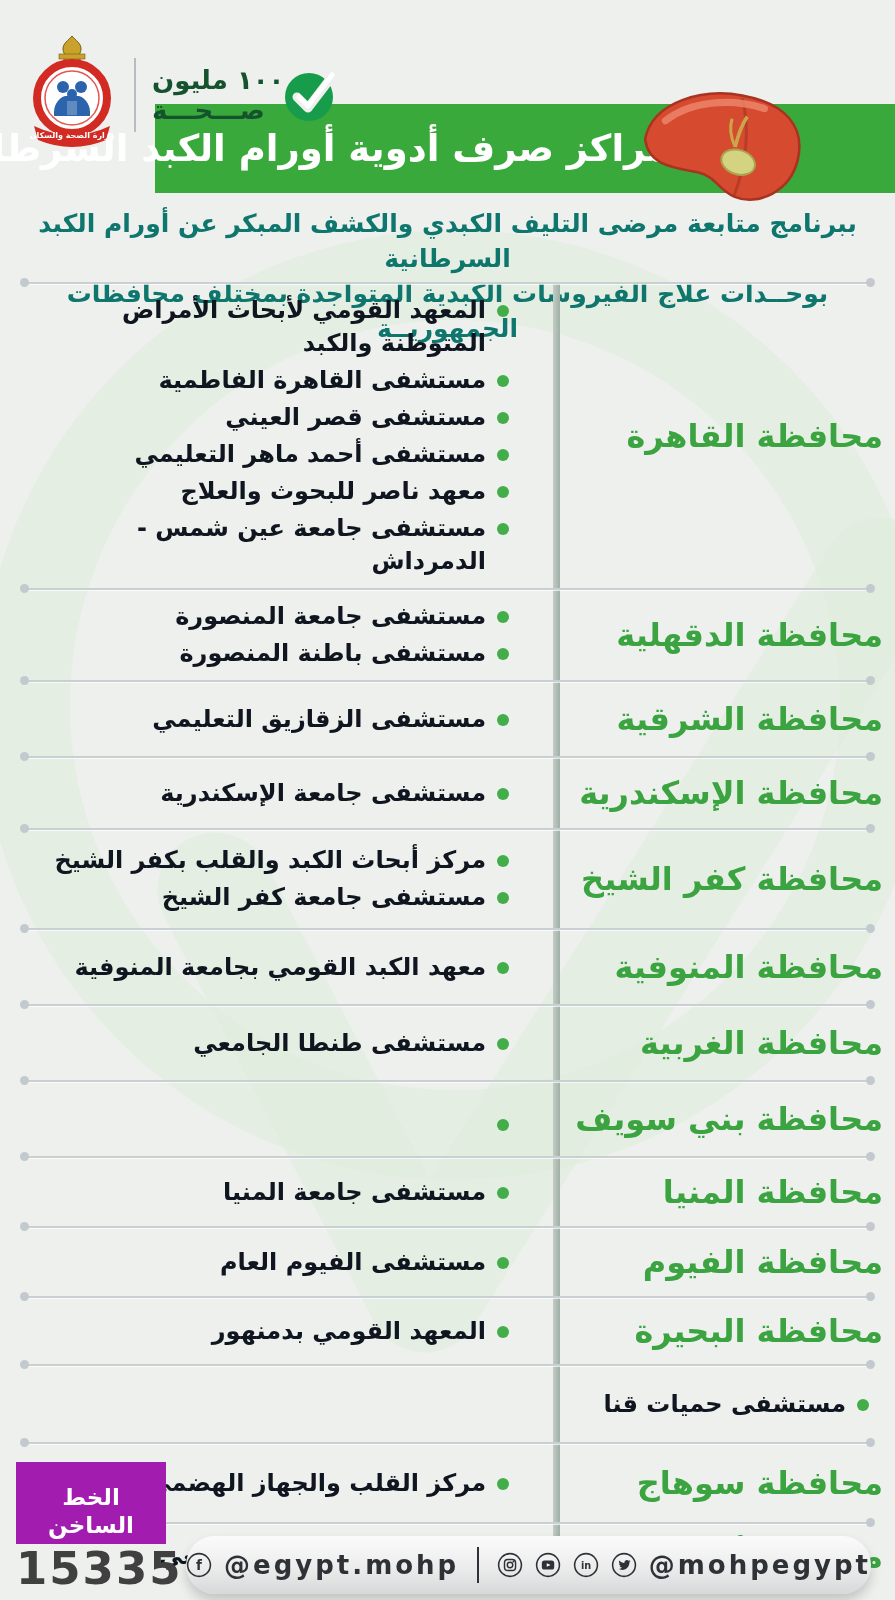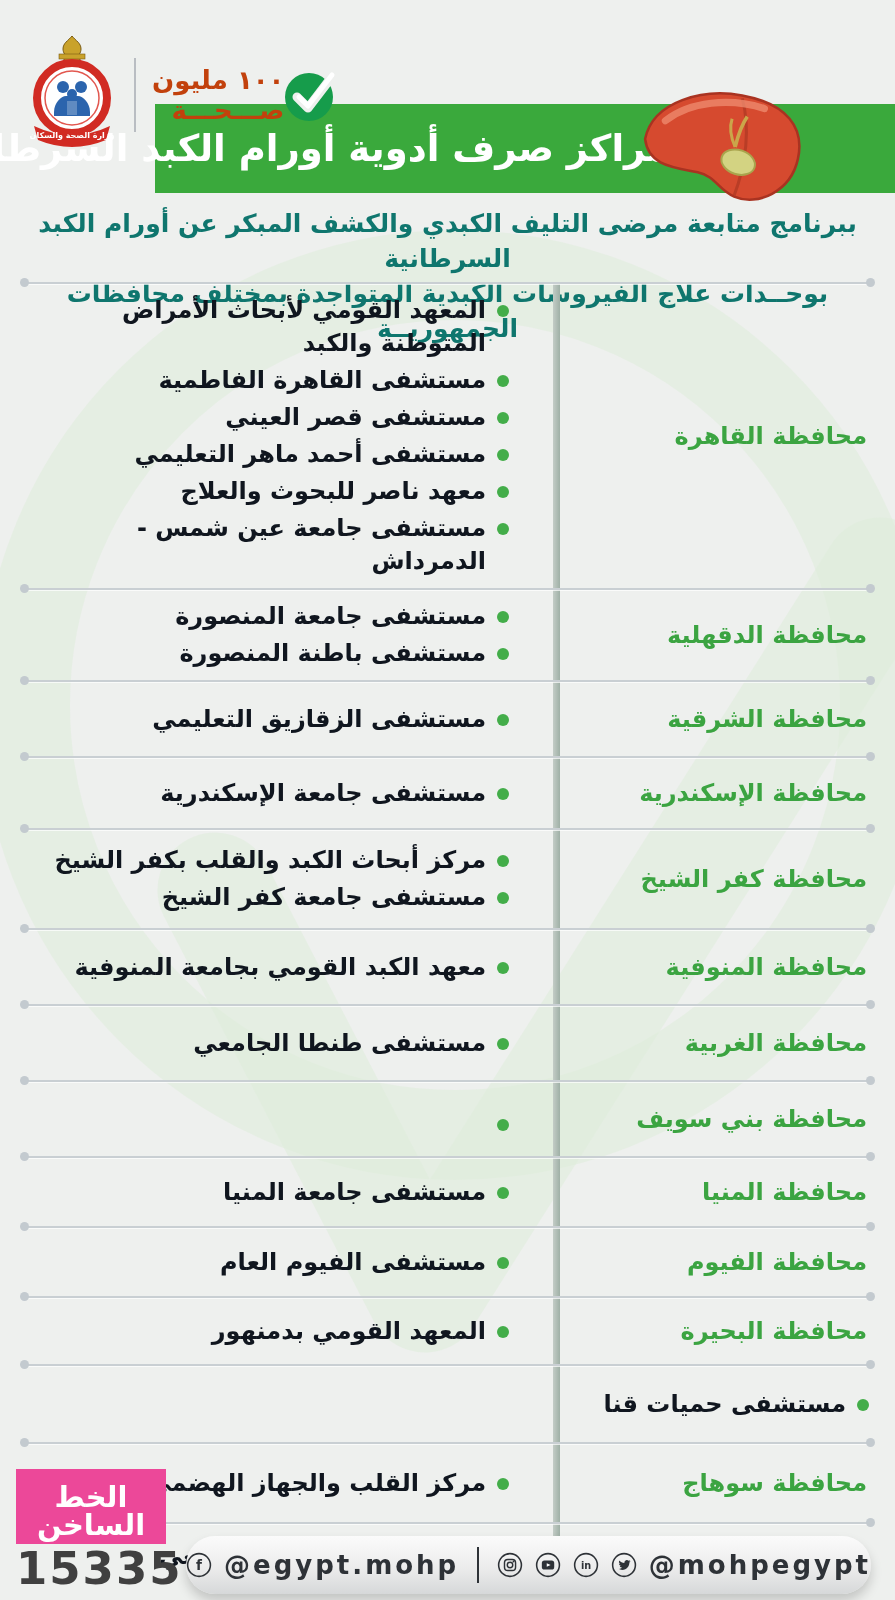--- a/index.html
+++ b/index.html
@@ -7,52 +7,52 @@
   body { font-family:"DejaVu Sans","Liberation Sans",sans-serif; }
   .canvas { position:relative; width:895px; height:1600px; background:#eef0ee; overflow:hidden; direction:rtl; }
 
   
   .watermark { position:absolute; inset:0; pointer-events:none; }
 
   
   .logos { position:absolute; top:34px; left:26px; display:flex; align-items:center; direction:ltr; z-index:3; }
   .logo-divider { width:2px; height:74px; background:#b9bdc2; margin:0 16px; }
   .campaign { display:flex; align-items:center; direction:ltr; }
-  .campaign-text { text-align:right; color:#c2410c; font-weight:bold; line-height:30px; font-size:26px; }
+  .campaign-text { color:#14532d; font-weight:bold; line-height:30px; font-size:26px; }
   .campaign-check { margin-left:-4px; }
 
   
   .banner { position:absolute; top:104px; left:155px; right:0; height:89px; background:#3aa93c; z-index:2; }
   .banner-title { position:absolute; inset:0; padding-right:225px; padding-left:20px; text-align:center;
                   line-height:89px; color:#ffffff; font-size:37px; font-weight:bold; white-space:nowrap; }
   .liver { position:absolute; right:86px; top:-22px; width:172px; height:132px; overflow:visible; }
 
   
   .subtitle { position:absolute; top:206px; left:0; right:0; text-align:center; color:#0f766e;
               font-size:25px; font-weight:bold; line-height:35px; z-index:2; }
 
   
   .table { position:absolute; top:282px; left:0; right:0; z-index:2; }
   .vdivider { position:absolute; top:2px; bottom:16px; right:335px; width:7px;
               background:linear-gradient(90deg,#c3ccc6,#9fb0a6); z-index:1; }
   .sep { height:2px; background:#c9cfd3; margin:0 27px; position:relative; z-index:2; box-shadow:0 1px 0 rgba(255,255,255,.7); }
   .sep::before, .sep::after { content:""; position:absolute; top:-4px; width:9px; height:9px; border-radius:50%; background:#c3cacf; }
   .sep::before { right:-7px; } .sep::after { left:-7px; }
   .row { display:flex; align-items:center; position:relative; z-index:2; padding:6px 0; }
-  .gov-col { width:360px; padding:0 28px 0 14px; text-align:right; color:#3ba441; font-size:24px; font-weight:bold; line-height:40px; }
+  .gov-col { width:360px; padding:0 12px 0 14px; text-align:right; color:#3ba441; font-size:32px; font-weight:bold; line-height:40px; }
   .hosp-col { flex:1; padding:0 26px 0 10px; }
   .hosp-list { list-style:none; }
   .hosp-item { display:flex; align-items:flex-start; margin:4px 0; }
   .bullet { flex:0 0 12px; width:12px; height:12px; border-radius:50%; background:#43ad49; margin-top:11px; margin-left:11px; }
   .hosp-text { font-size:24px; font-weight:bold; color:#10161f; line-height:33px; text-align:right; max-width:470px; }
 
   
   .hotline { position:absolute; left:16px; bottom:6px; width:150px; text-align:center; direction:ltr; z-index:3; }
-  .hotline-badge { display:inline-block; background:#ec4899; color:#ffffff; font-size:29px; font-weight:bold;
-                   padding:14px 12px 5px; line-height:28px; }
+  .hotline-badge { display:inline-block; background:#a21caf; color:#ffffff; font-size:23px; font-weight:bold;
+                   padding:21px 12px 5px; line-height:28px; }
   .hotline-number { color:#404040; font-size:45px; font-weight:bold; letter-spacing:2px; line-height:50px; }
   .social-pill { position:absolute; left:186px; right:24px; bottom:6px; height:58px; border-radius:29px;
                  background:linear-gradient(180deg,#fbfbfb 0%,#ececec 55%,#d6d8d9 100%);
                  box-shadow:0 7px 12px rgba(0,0,0,.18); display:flex; align-items:center; justify-content:center;
                  gap:12px; direction:ltr; z-index:3; }
   .handle { font-size:26px; font-weight:bold; letter-spacing:3px; color:#2e3237; }
   .pill-divider { width:2px; height:36px; background:#2e3237; margin:0 6px; }
   .soc-icon { display:block; }
 </style>
 </head>

